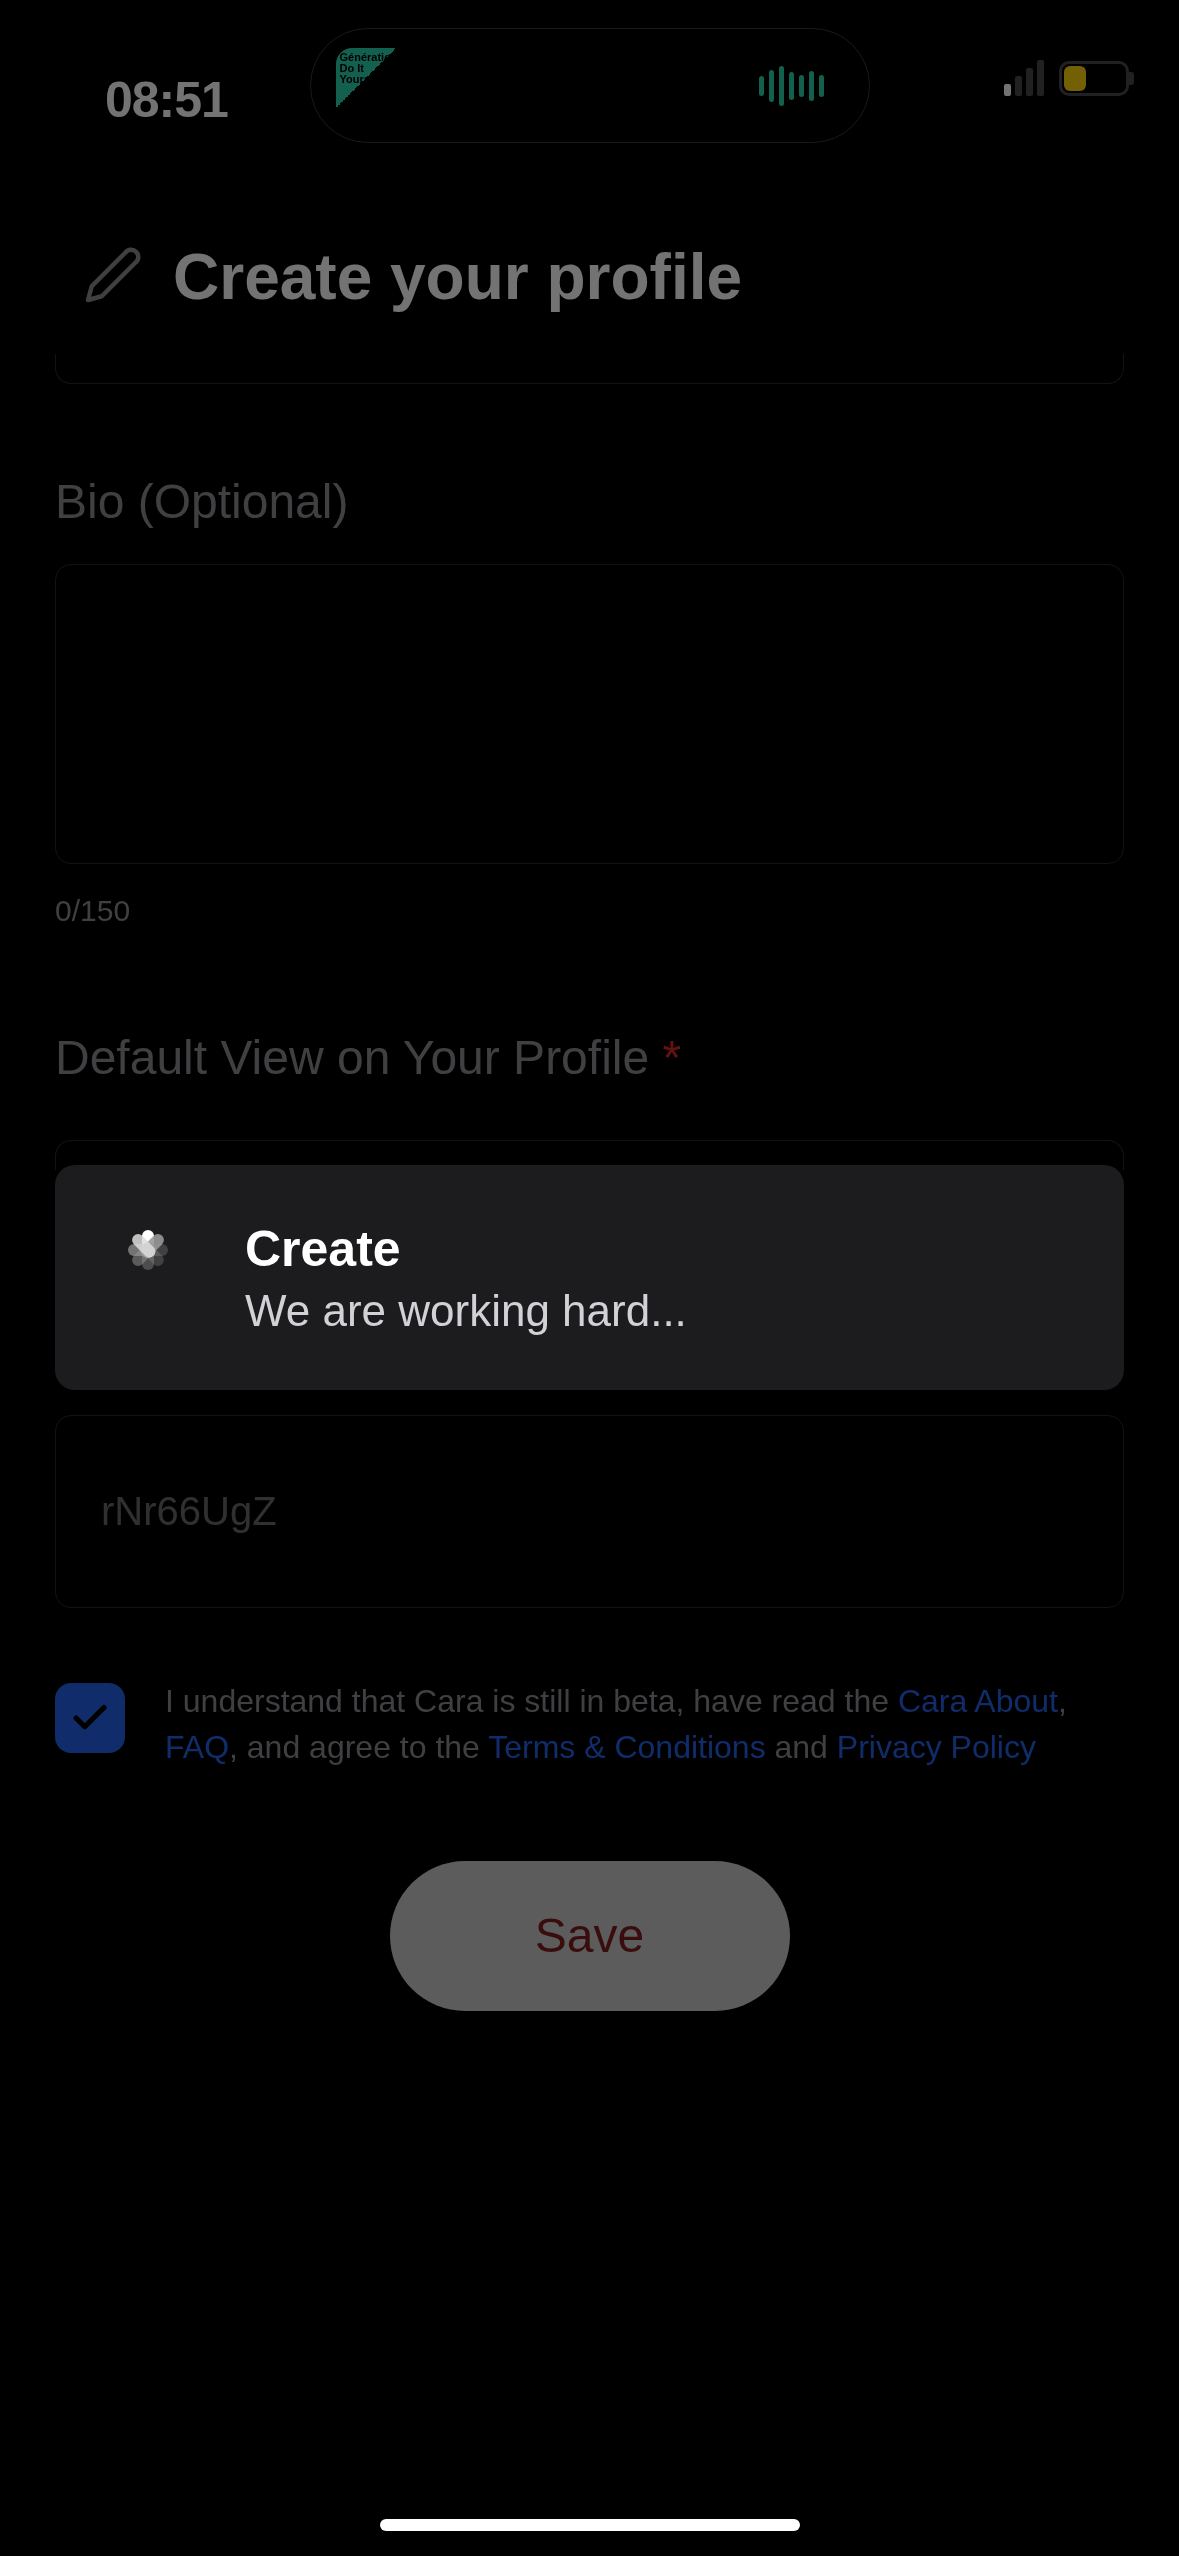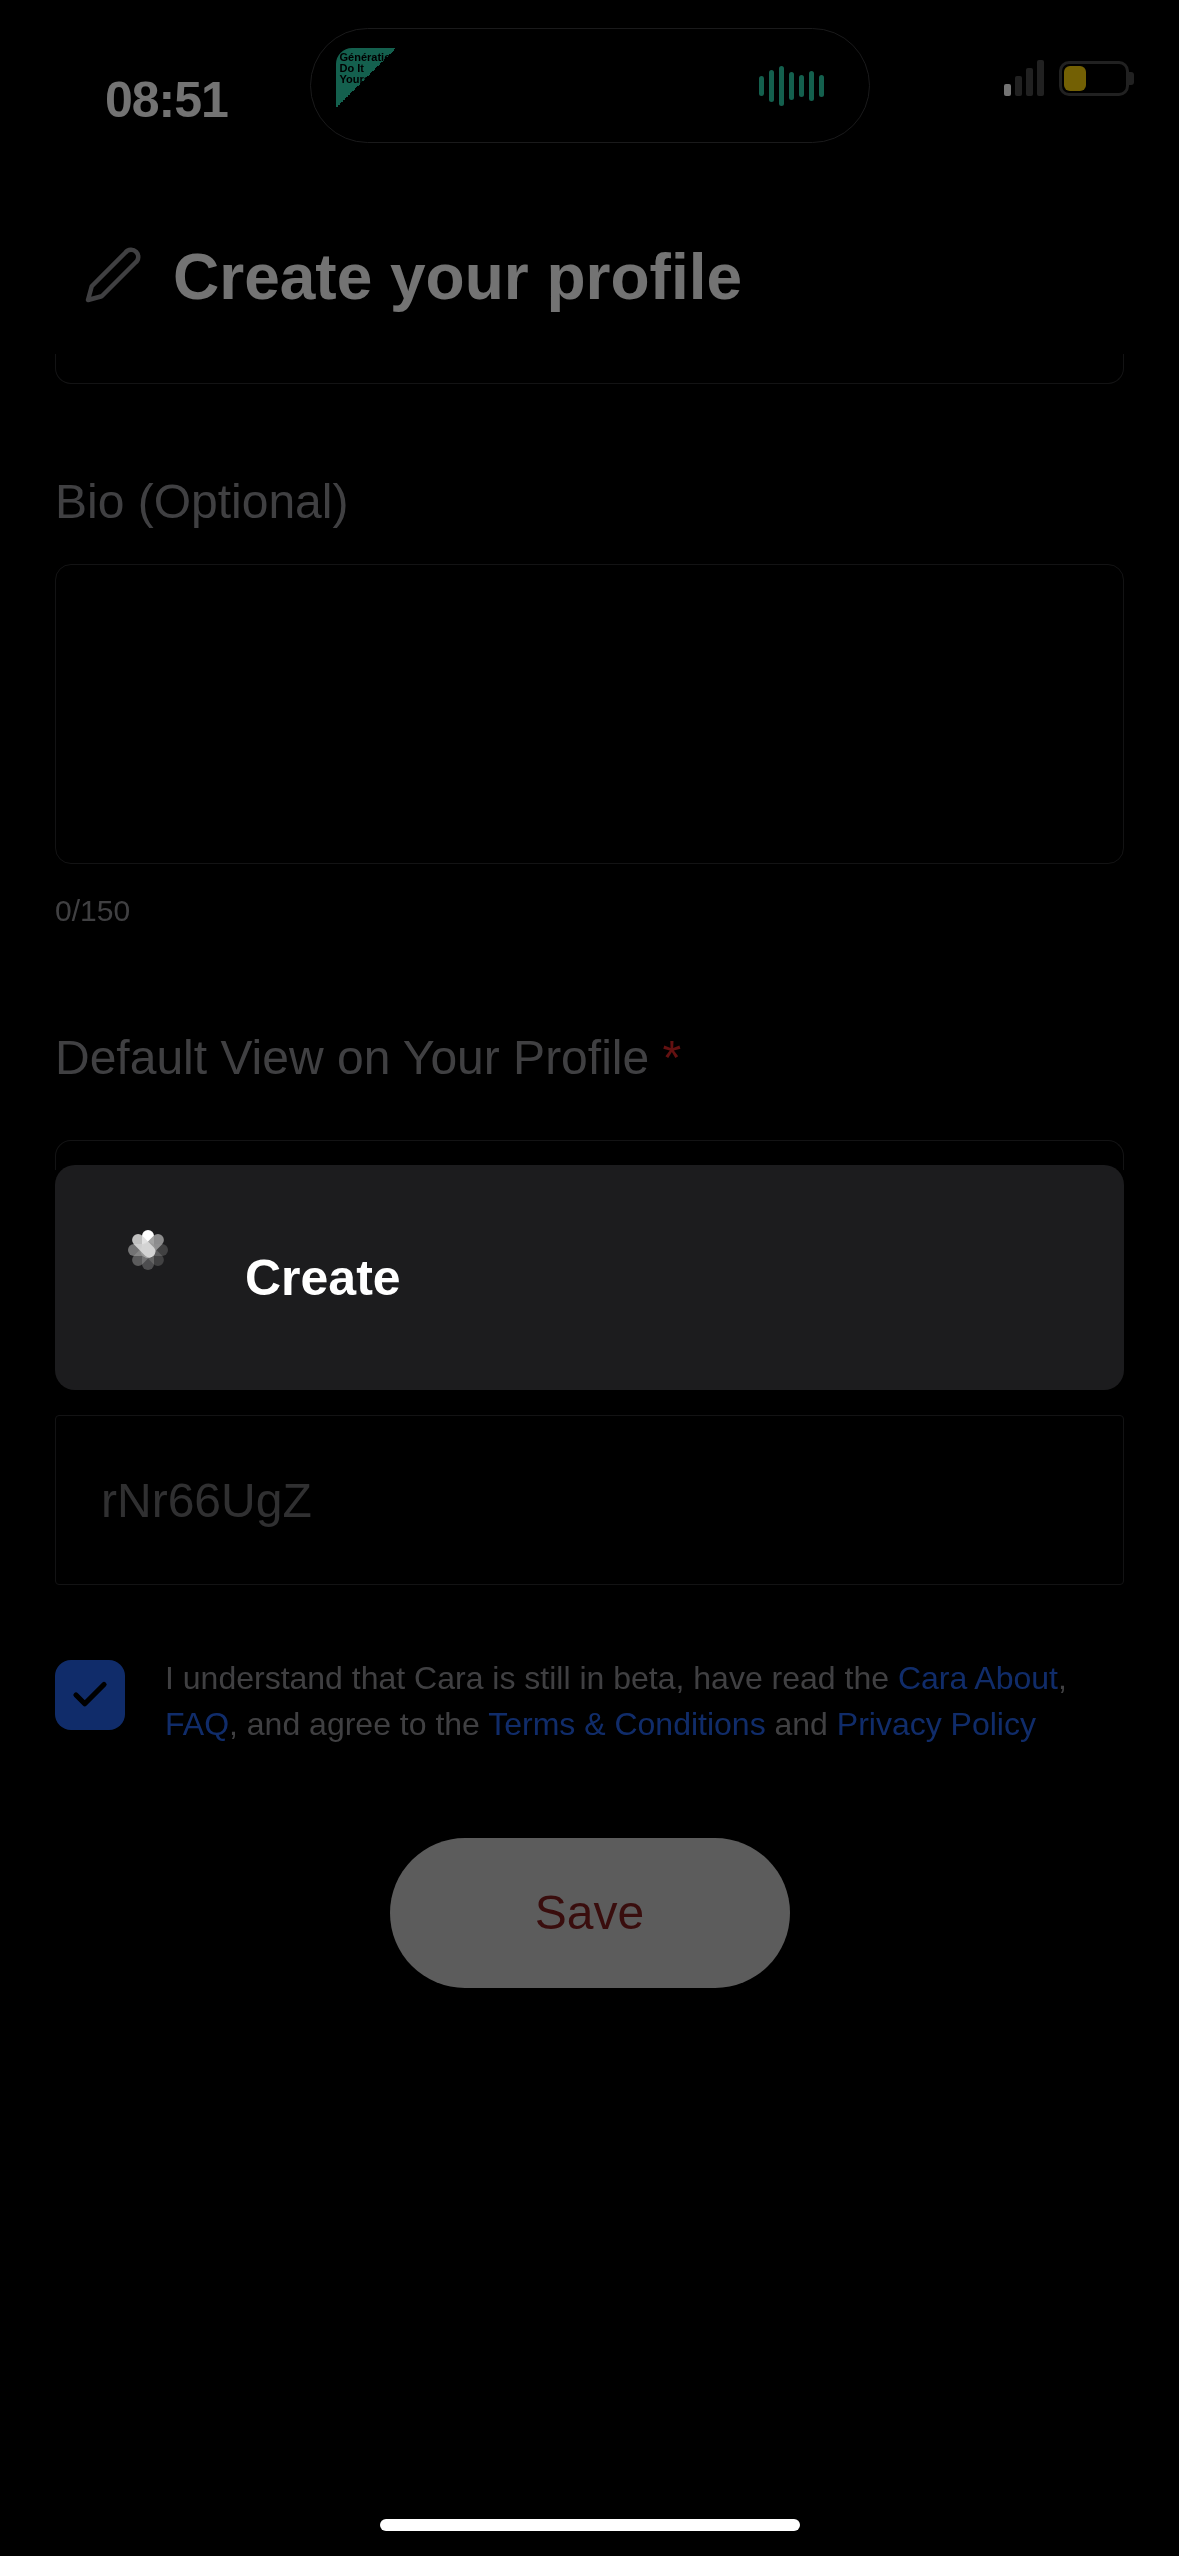--- a/index.html
+++ b/index.html
@@ -201,26 +201,26 @@
     .input-partial-top {
       height: 30px;
       border: 1.5px solid #2c2c2e;
       border-bottom: none;
       border-radius: 16px 16px 0 0;
       margin-top: 50px;
     }
     
     .text-input {
       width: 100%;
-      height: 170px;
+      height: 193px;
       background: transparent;
       border: 1.5px solid #2c2c2e;
-      border-radius: 4px;
+      border-radius: 16px;
       color: #6a6a6e;
-      font-size: 48px;
+      font-size: 40px;
       padding: 0 45px;
       margin-top: 245px;
       display: flex;
       align-items: center;
     }
     
     
     .checkbox-row {
       display: flex;
       align-items: flex-start;
@@ -411,16 +411,17 @@
       <span></span>
       <span></span>
       <span></span>
       <span></span>
       <span></span>
       <span></span>
       <span></span>
   </div>
   <div class="toast-text">
     <div class="toast-title">Create</div>
+    <div class="toast-subtitle">We are working hard...</div>
   </div>
 </div>
 
 <div class="home-indicator"></div>
 
 </body></html>

